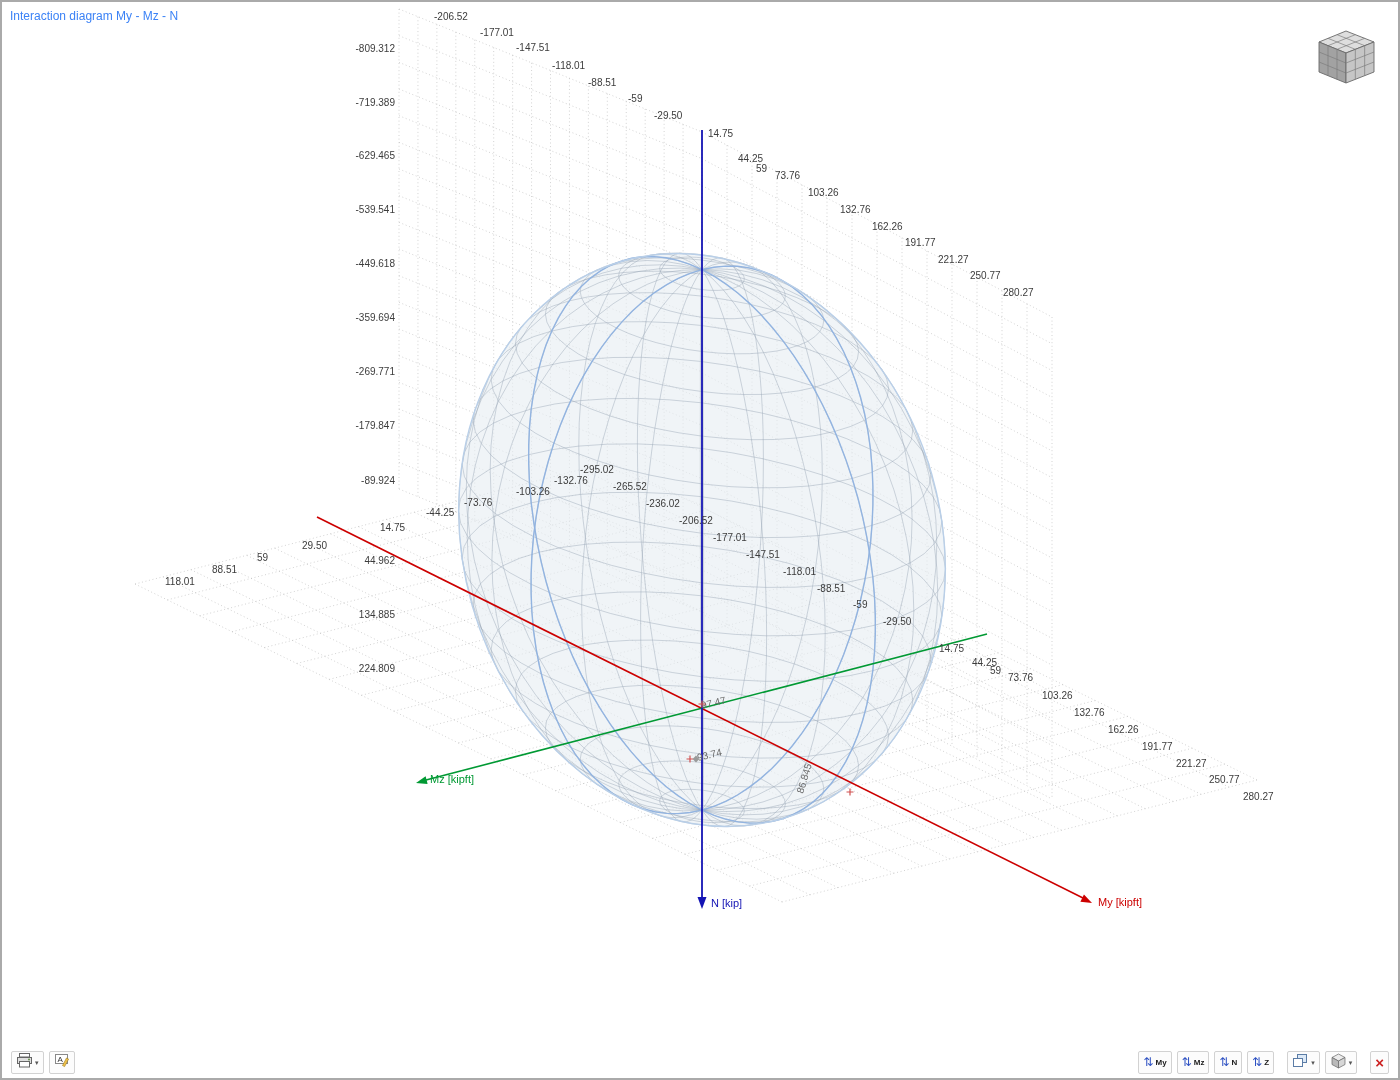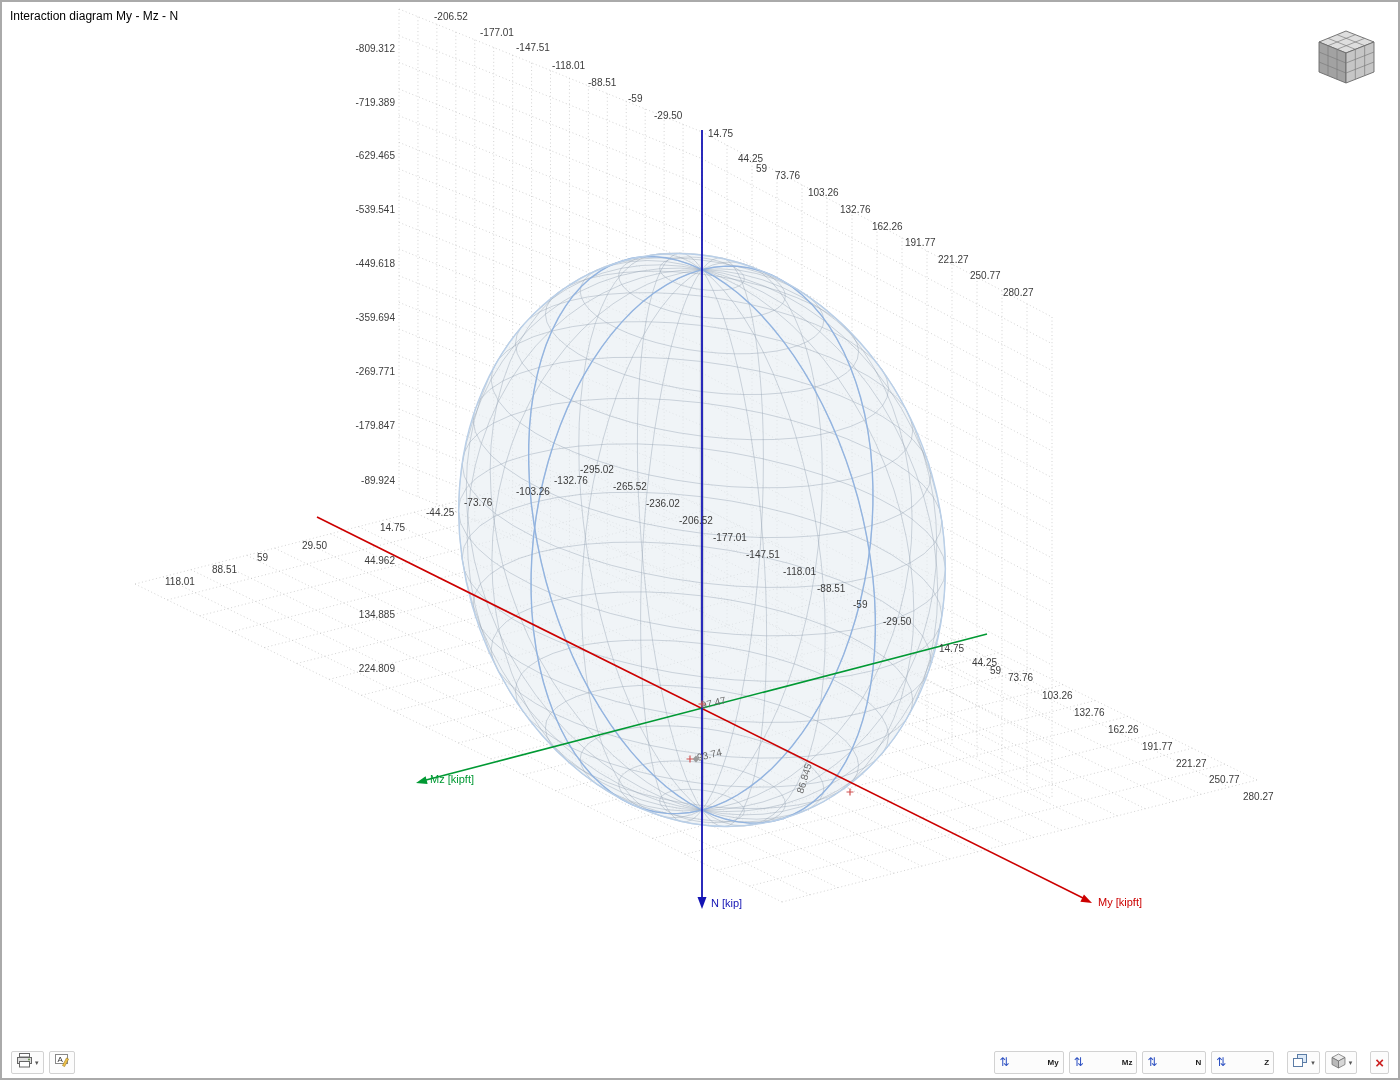--- a/index.html
+++ b/index.html
@@ -1,26 +1,26 @@
 <!DOCTYPE html>
 <html><head>
 <meta charset="utf-8">
 <style>
   html,body{margin:0;padding:0;width:1400px;height:1080px;overflow:hidden;
     font-family:"Liberation Sans",sans-serif;background:#c9c9c9;}
   .window{position:absolute;inset:0;background:#ffffff;border:2px solid #aaaaaa;box-sizing:border-box;}
-  .view-title{position:absolute;left:8px;top:7px;font-size:12px;color:#000000;z-index:5;}
+  .view-title{position:absolute;left:8px;top:7px;font-size:12px;color:#3b82f6;z-index:5;}
   #scene{position:absolute;left:0;top:0;z-index:1;}
   .toolbar{position:absolute;left:0;right:0;bottom:0;height:32px;display:flex;
     justify-content:space-between;align-items:center;padding:0 9px;z-index:6;background:transparent;}
   .tb-left,.tb-right{display:flex;gap:5px;align-items:center;}
   .toolbar button{display:inline-flex;align-items:center;gap:2px;height:23px;padding:0 4px;
     background:#fcfcfc;border:1px solid #d2d2d2;border-radius:2px;cursor:pointer;font-family:inherit;}
   .updown{color:#2b4fc2;font-size:12px;line-height:1;}
-  .axlabel{font-size:8px;font-weight:bold;color:#1a1a1a;margin-left:36px;}
+  .axlabel{font-size:8px;font-weight:bold;color:#1a1a1a;}
   .caret{font-size:7px;color:#555;line-height:1;}
   .closex{color:#cc2222;font-weight:bold;font-size:15px;line-height:1;}
   .grp-gap{margin-left:8px;}
 </style>
 </head>
 <body>
 
 <div class="window">
   <div class="view-title">Interaction diagram My - Mz - N</div>
 

